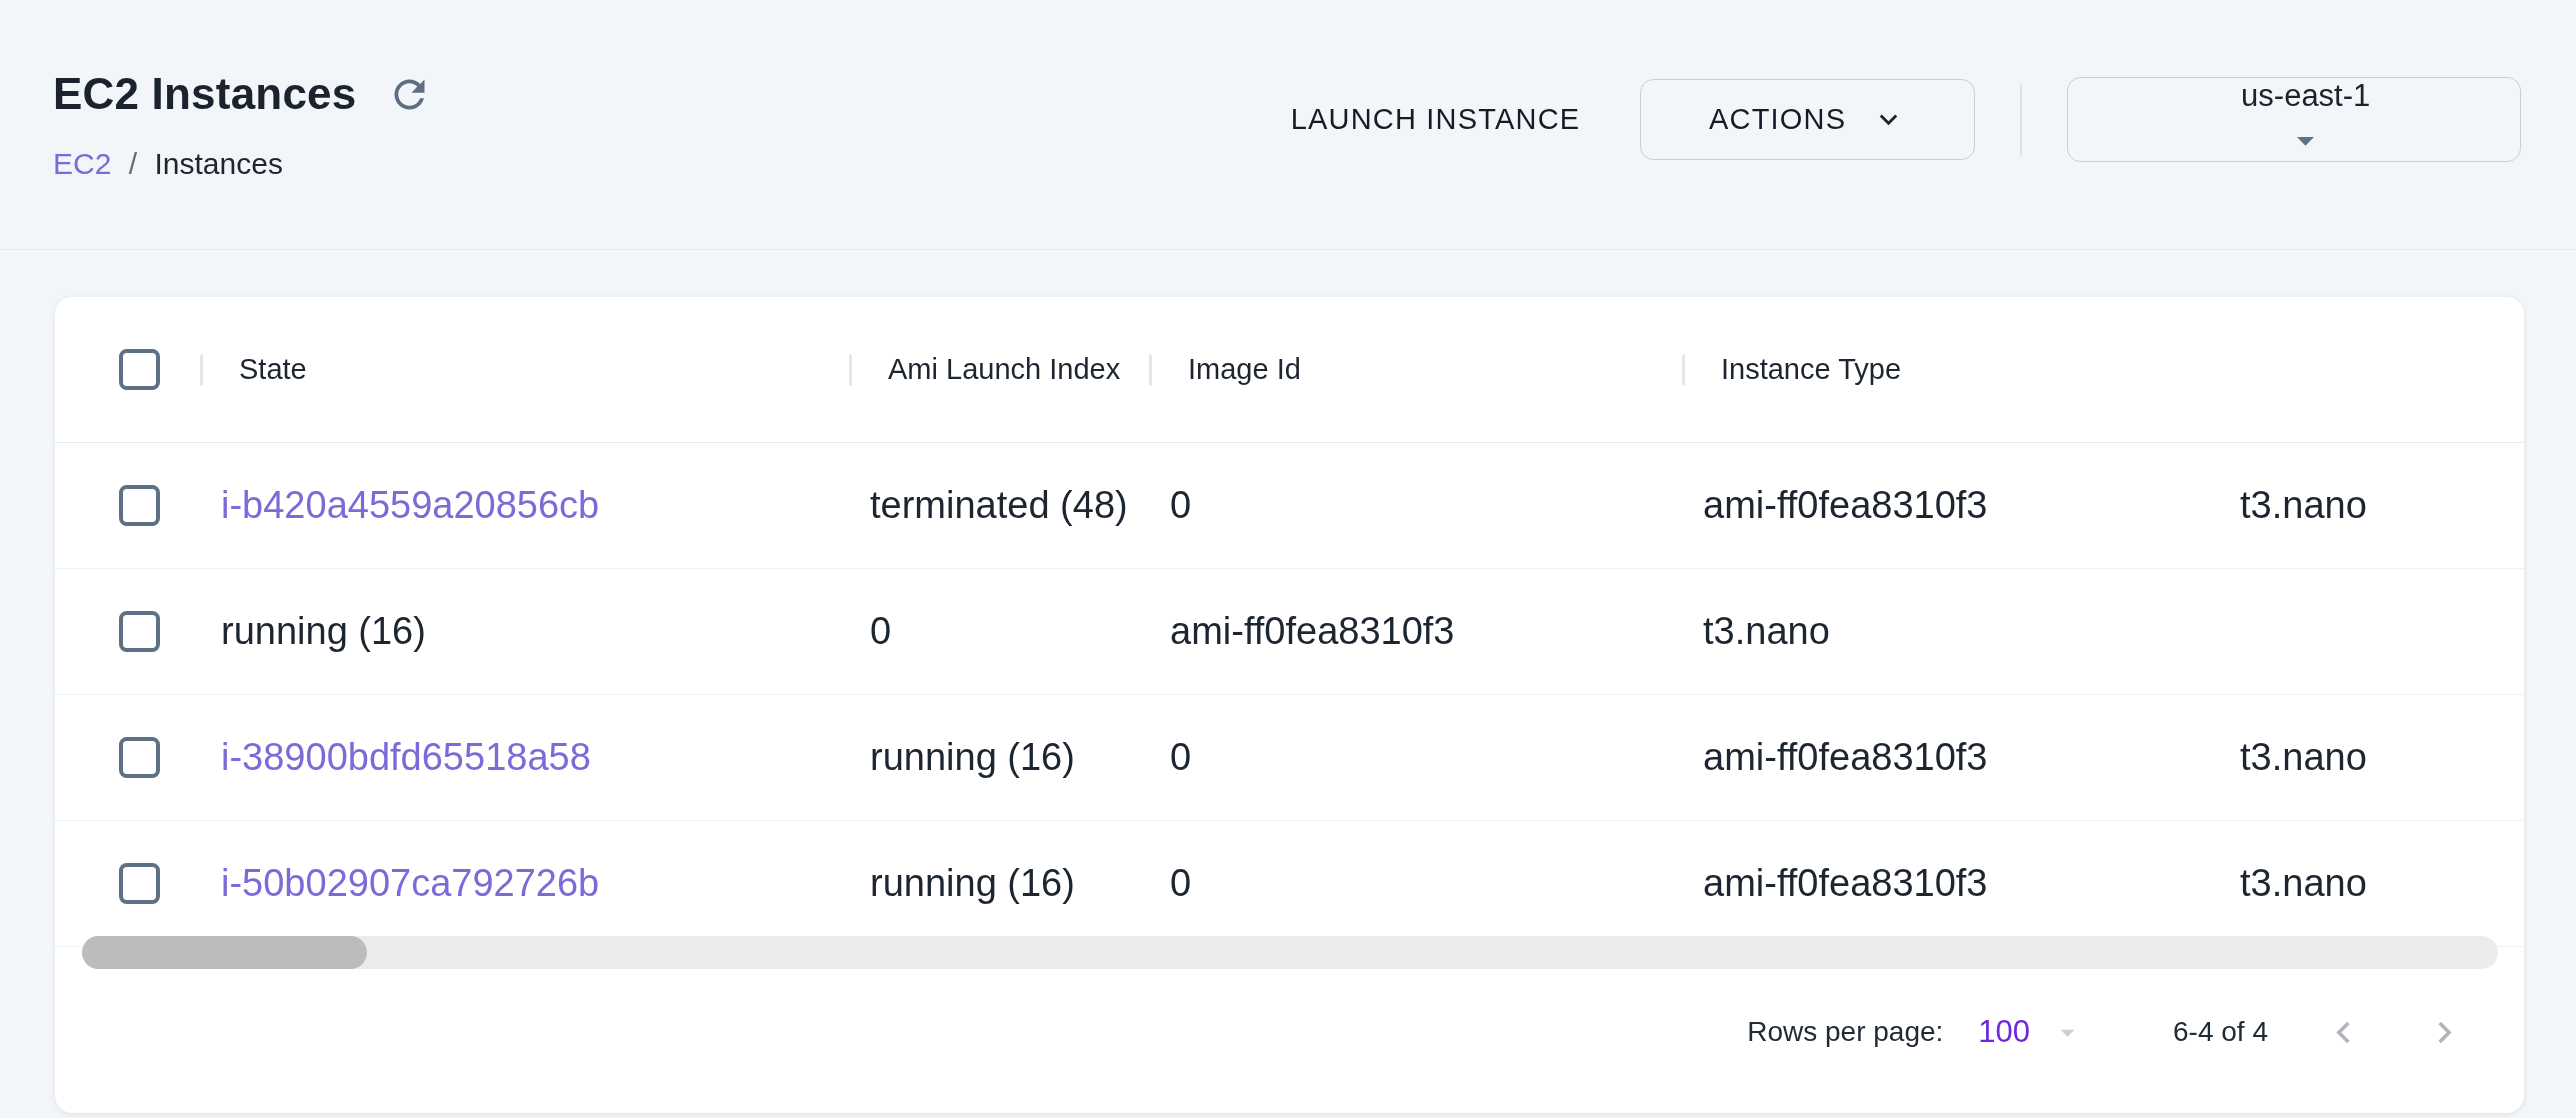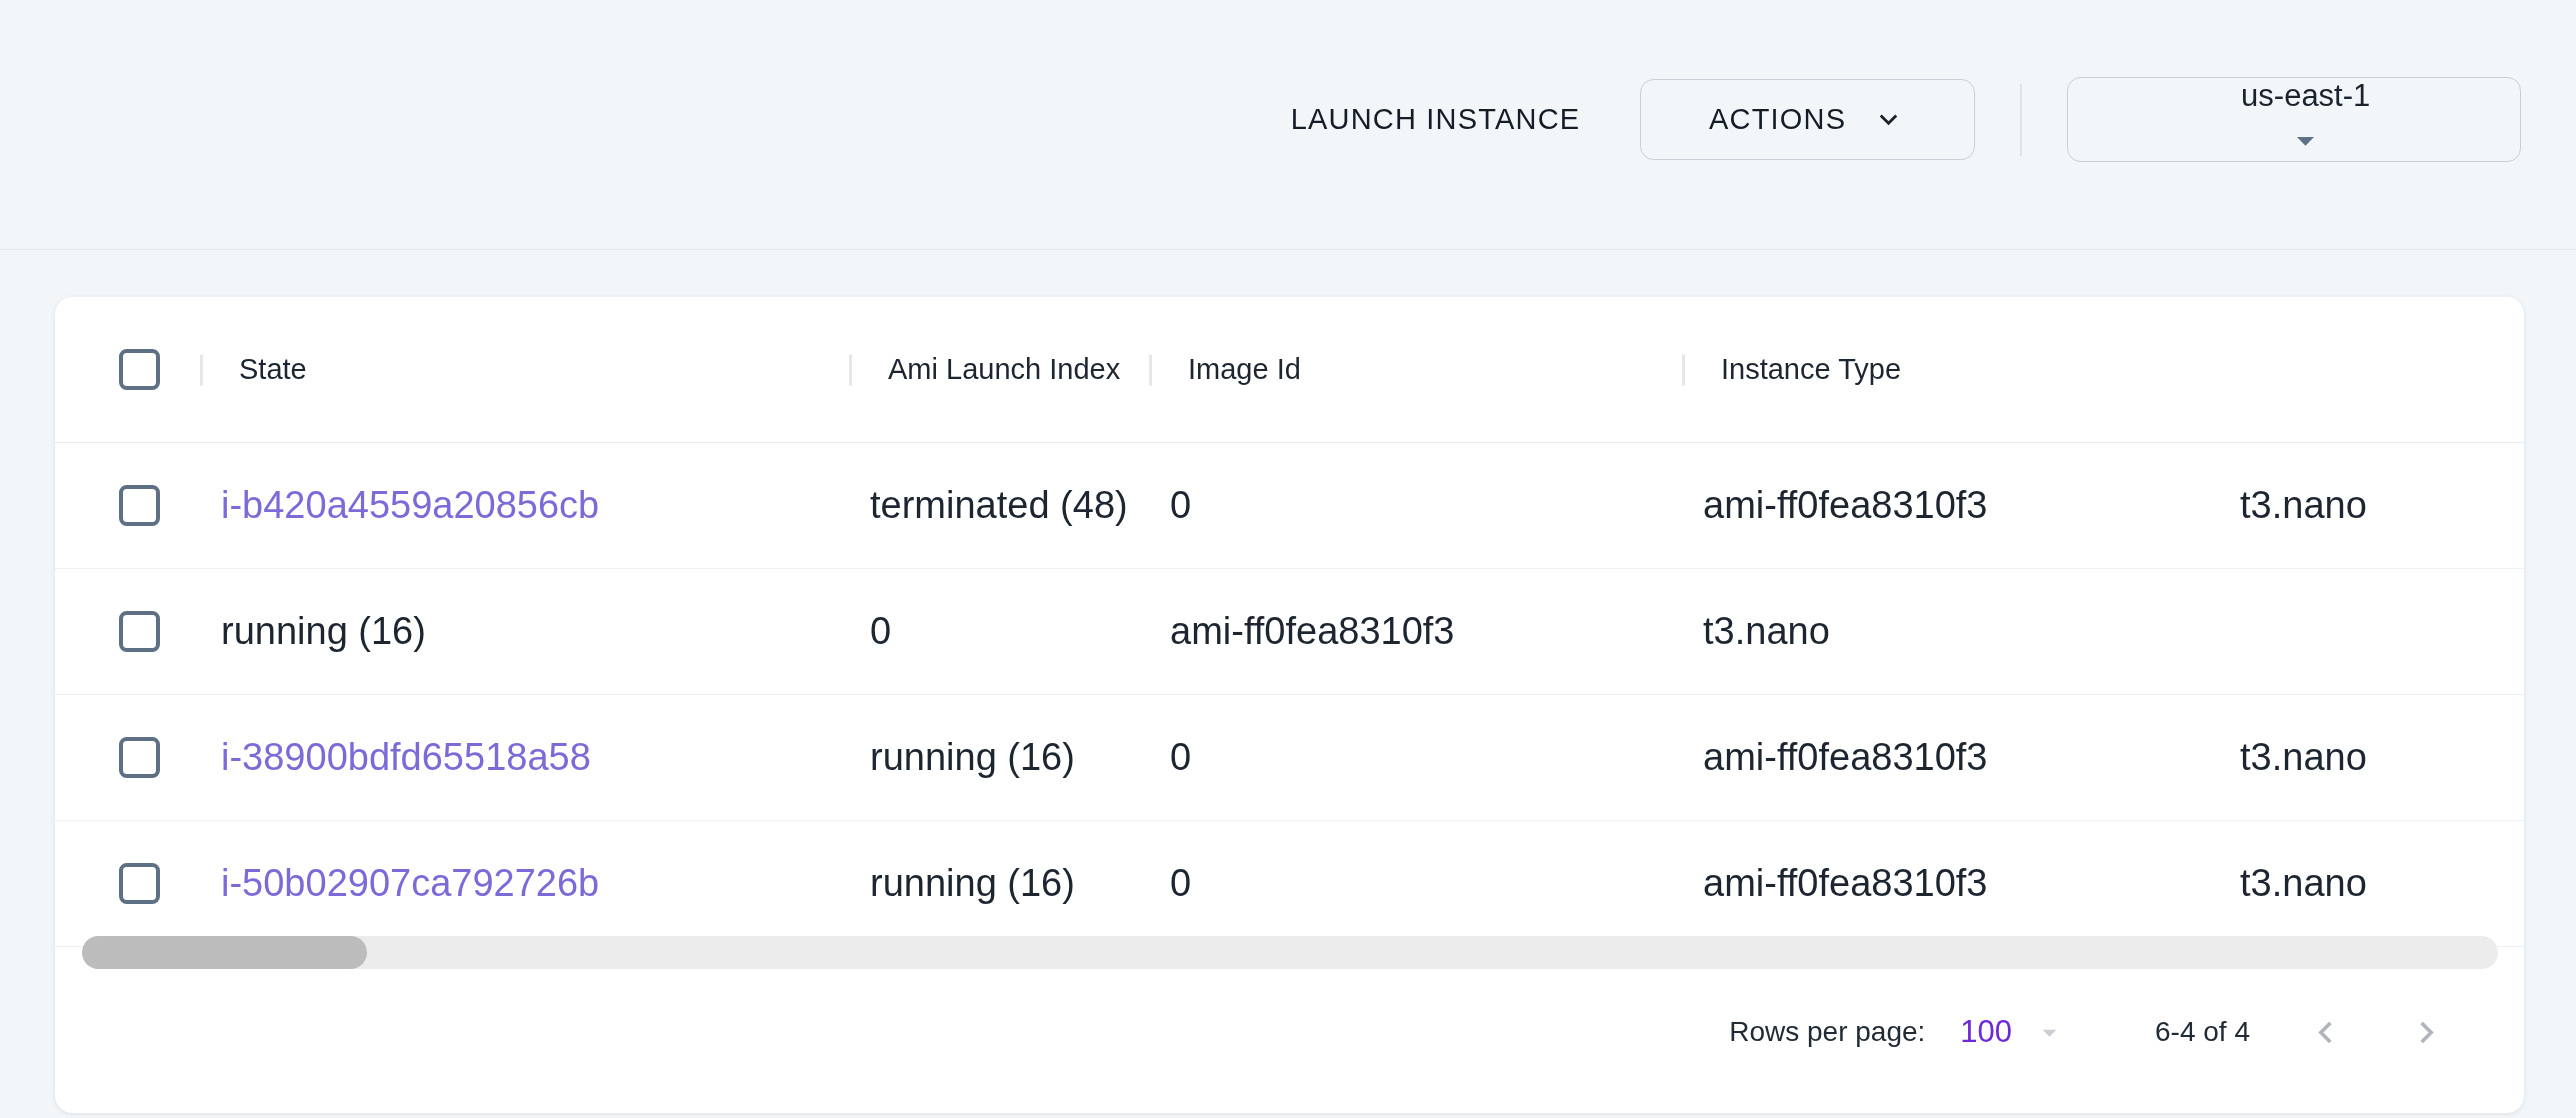--- a/index.html
+++ b/index.html
@@ -164,21 +164,21 @@
     left: 0; top: 0;
     width: 285px; height: 33px;
     background: #bcbcbc;
     border-radius: 16.5px;
     cursor: grab;
   }
 
   
   .pagination {
     position: absolute;
-    right: 76px; top: 703px;
+    right: 58px; top: 703px;
     height: 64px;
     display: flex; align-items: center;
   }
   .pg-label { font-size: 28px; color: #212b36; }
   .pg-select {
     margin-left: 35px;
     display: flex; align-items: center;
     cursor: pointer;
   }
   .pg-select .pg-value { font-size: 31px; color: #6d28d9; }
@@ -191,20 +191,35 @@
     color: #b1b5bb;
     cursor: default;
   }
   .pg-btn.prev { margin-left: 54px; }
   .pg-btn.next { margin-left: 58px; }
 </style>
 </head>
 <body>
 
 <header class="topbar">
+  <div class="title-block">
+    <div class="title-row">
+      <h1 class="page-title">EC2 Instances</h1>
+      <button class="refresh-btn">
+        <svg width="45" height="45" viewBox="0 0 24 24" fill="currentColor">
+            <path d="M17.65 6.35C16.2 4.9 14.21 4 12 4c-4.42 0-7.99 3.58-8 8s3.57 8 8 8c3.73 0 6.84-2.55 7.73-6h-2.08c-.82 2.33-3.04 4-5.65 4-3.31 0-6-2.69-6-6s2.69-6 6-6c1.66 0 3.14.69 4.22 1.78L13 11h7V4l-2.35 2.35z"></path>
+          </svg>
+      </button>
+    </div>
+    <nav class="breadcrumb">
+      <a class="crumb-link">EC2</a>
+      <span class="crumb-sep">/</span>
+      <span class="crumb-current">Instances</span>
+    </nav>
+  </div>
 
   <div class="controls">
     <button class="text-btn">LAUNCH INSTANCE</button>
     <button class="outline-btn">
       <span>ACTIONS</span>
       <span class="chev">
         <svg width="35" height="35" viewBox="0 0 24 24" fill="currentColor">
             <path d="M7.41 8.59 12 13.17l4.59-4.58L18 10l-6 6-6-6 1.41-1.41z"></path>
           </svg>
       </span>

